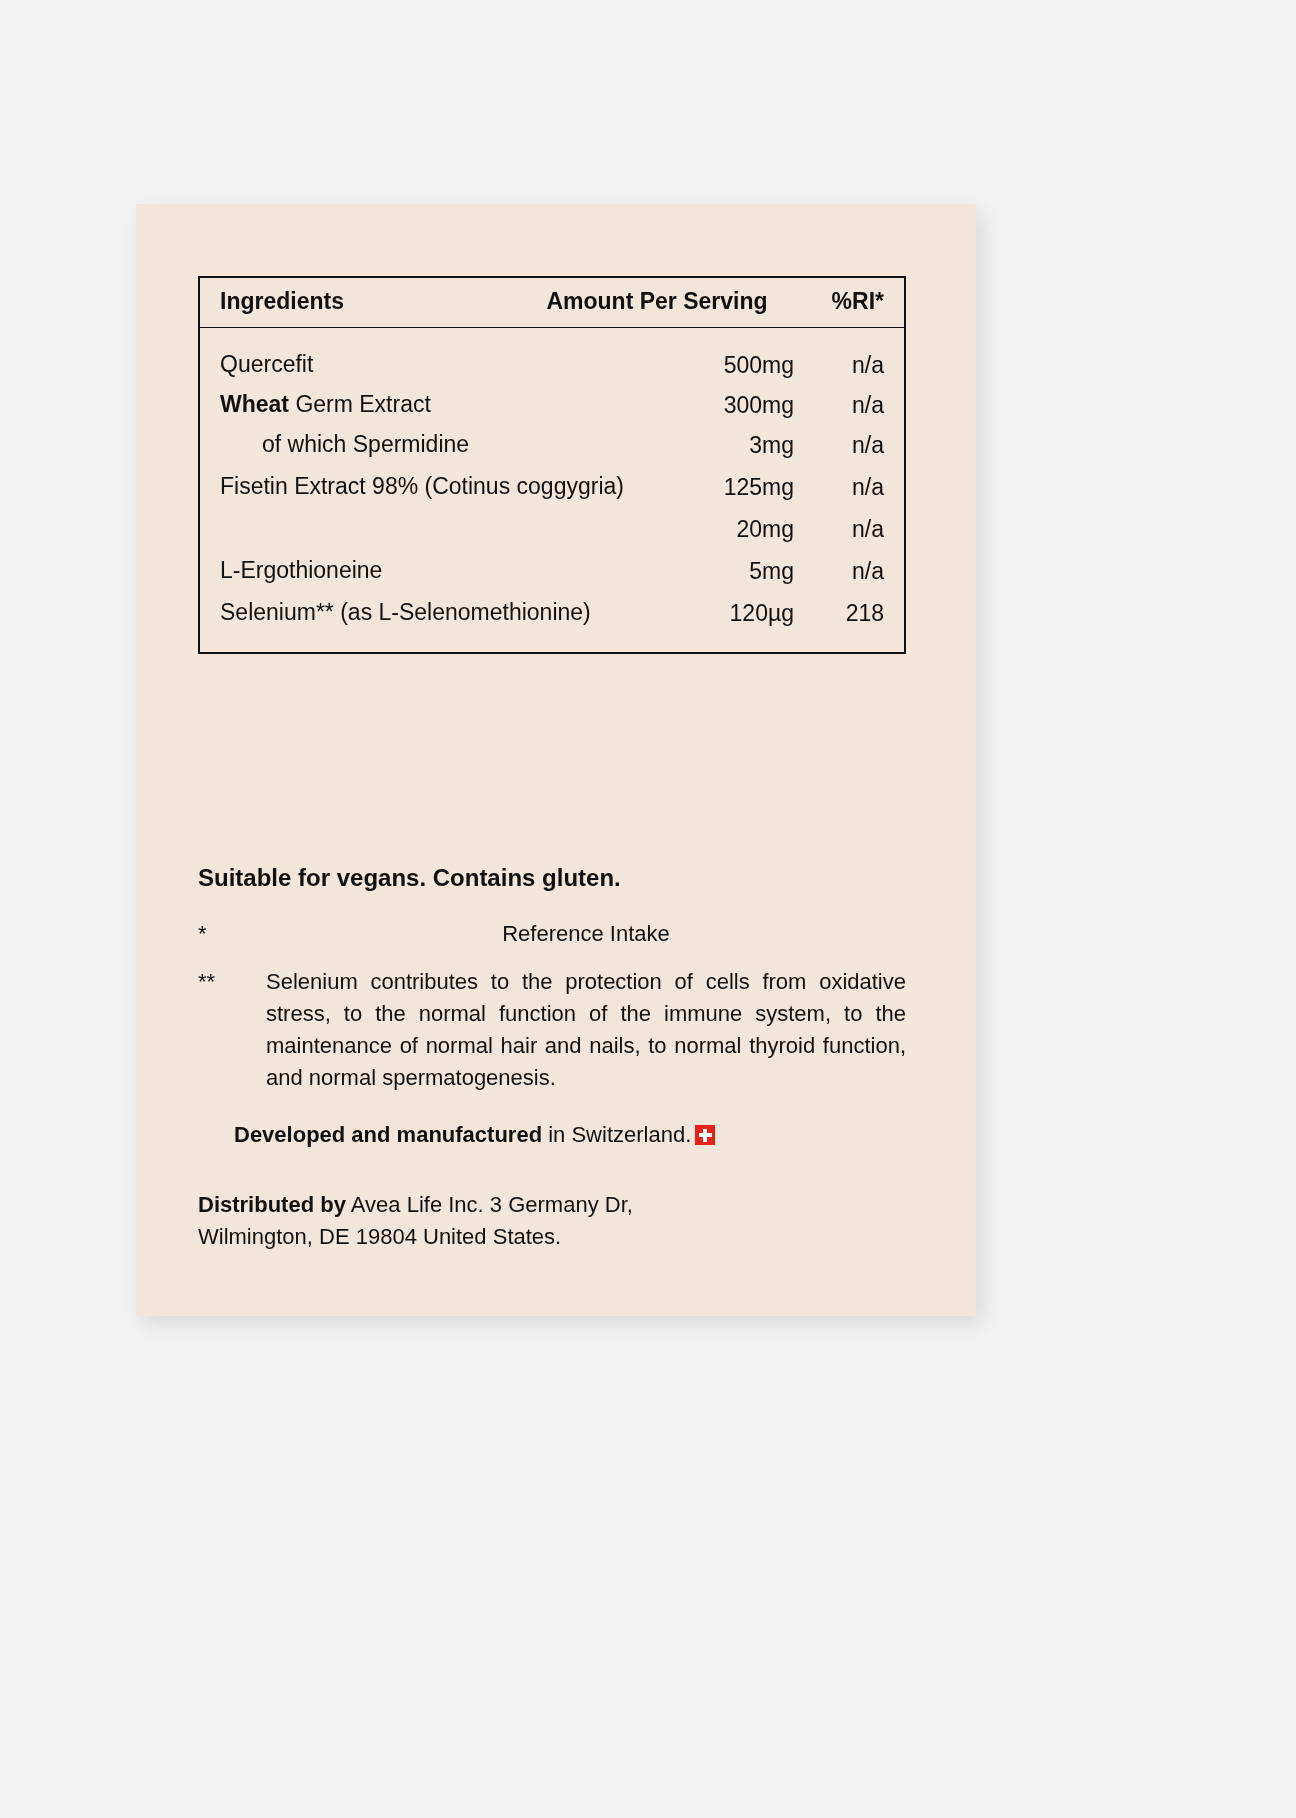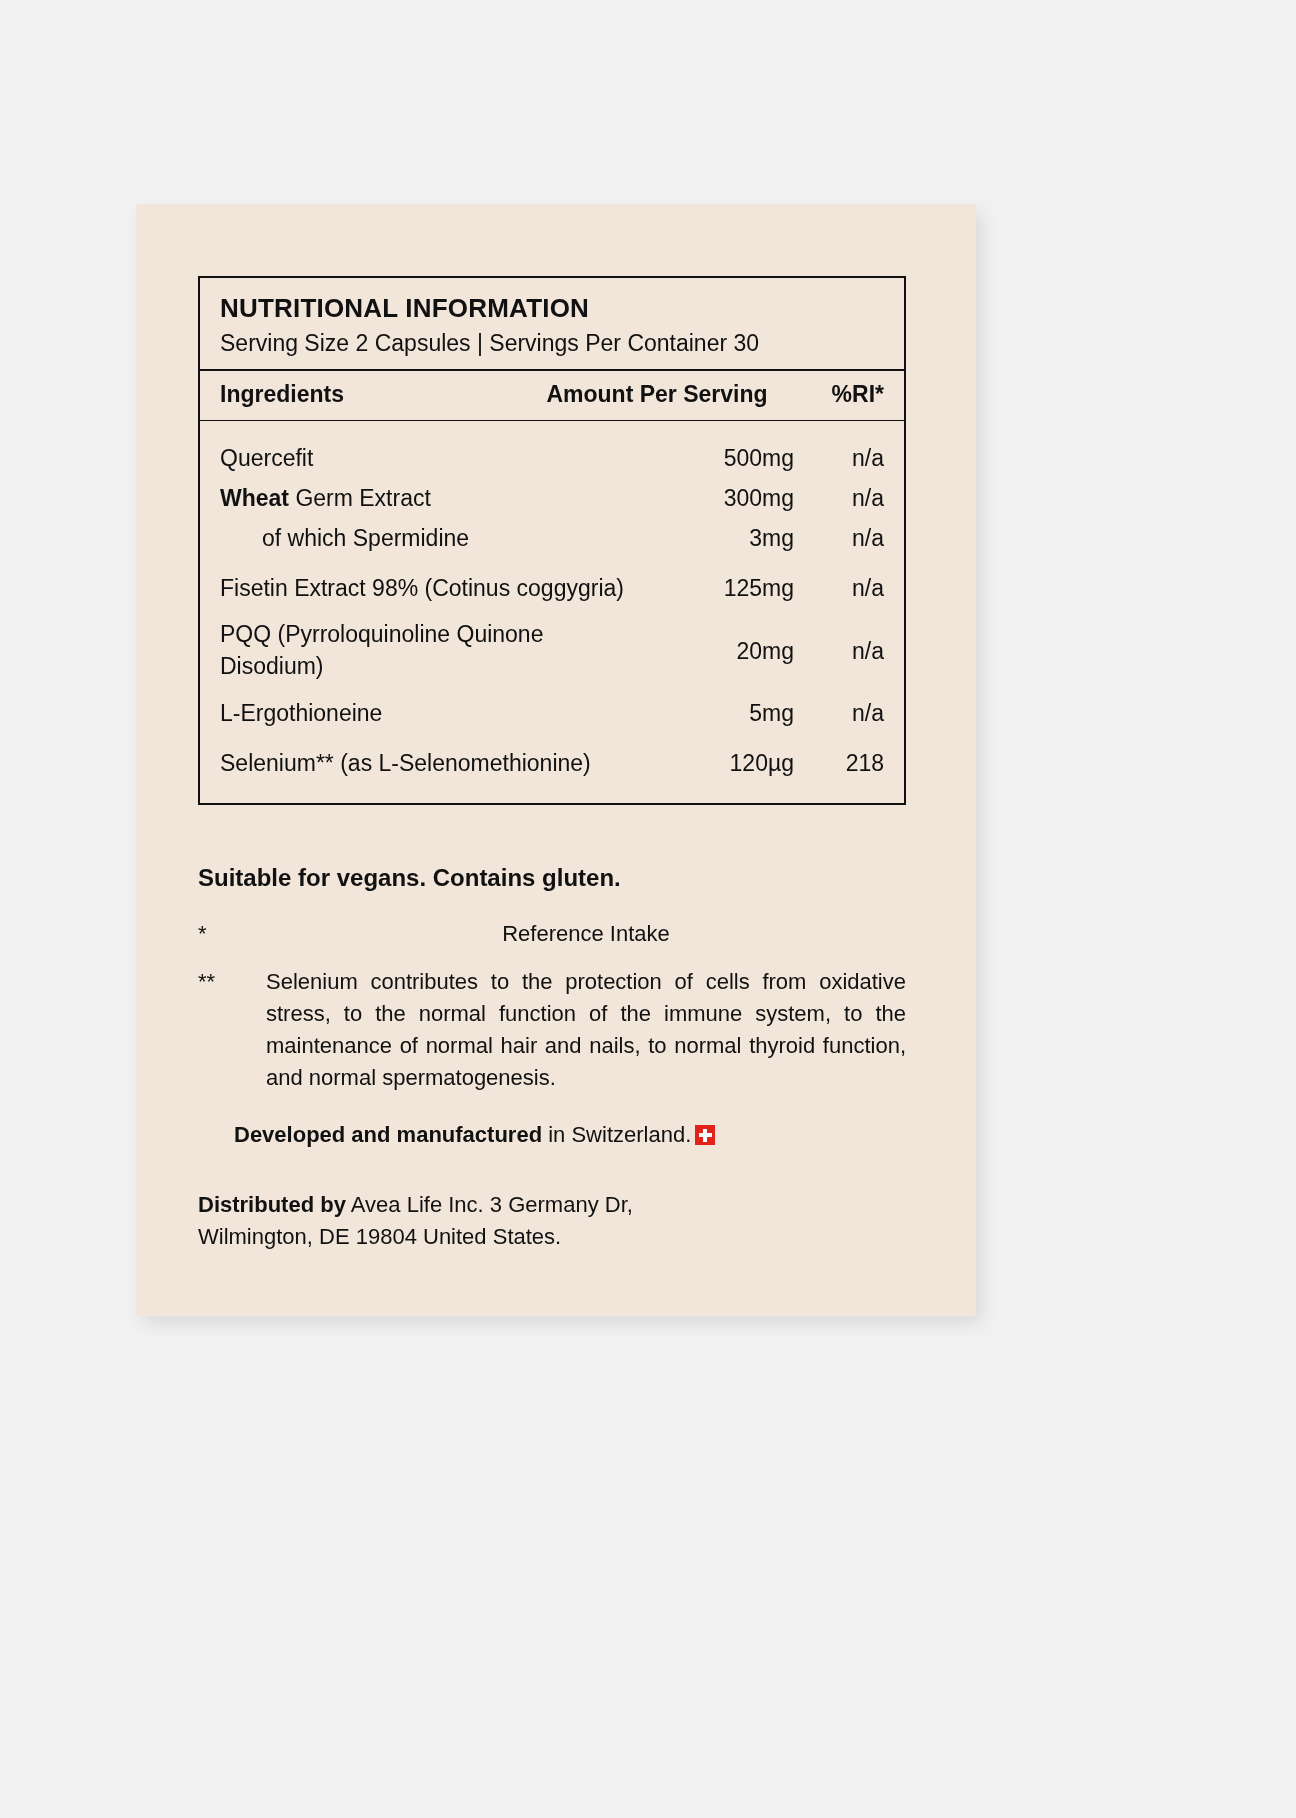--- a/index.html
+++ b/index.html
@@ -73,21 +73,21 @@
     font-size: 23px;
     color: #111;
     min-height: 38px;
     margin-bottom: 2px;
   }
   .row .name   { flex: 0 0 430px; line-height: 1.38; }
   .row .amount { flex: 1; text-align: right; padding-right: 12px; white-space: nowrap; }
   .row .ri     { flex: 0 0 78px; text-align: right; white-space: nowrap; }
 
   .row.indent .name { padding-left: 42px; }
-  .row.gap-top { margin-top: 12px; justify-content: flex-end; }
+  .row.gap-top { margin-top: 4px; justify-content: flex-end; }
   .b { font-weight: bold; }
 
   
   .notes {
     position: absolute;
     left: 62px;
     top: 660px;
     width: 708px;
   }
   .vegan {
@@ -139,24 +139,20 @@
     line-height: 1.45;
   }
 </style>
 </head>
 <body>
 
 <div class="panel">
 
   <div class="nutri-box">
 
-    <div class="nutri-head">
-      <div class="nutri-title">NUTRITIONAL INFORMATION</div>
-      <div class="nutri-sub">Serving Size 2 Capsules | Servings Per Container 30</div>
-    </div>
 
     <div class="col-head">
       <div class="col-ing">Ingredients</div>
       <div class="col-amt">Amount Per Serving</div>
       <div class="col-ri">%RI*</div>
     </div>
 
     <div class="rows">
 
       <div class="row">
@@ -177,21 +173,20 @@
         <div class="ri">n/a</div>
       </div>
 
       <div class="row gap-top">
         <div class="name">Fisetin Extract 98% (Cotinus coggygria)</div>
         <div class="amount">125mg</div>
         <div class="ri">n/a</div>
       </div>
 
       <div class="row gap-top">
-        <div class="name">PQQ (Pyrroloquinoline Quinone Disodium)</div>
         <div class="amount">20mg</div>
         <div class="ri">n/a</div>
       </div>
 
       <div class="row gap-top">
         <div class="name">L-Ergothioneine</div>
         <div class="amount">5mg</div>
         <div class="ri">n/a</div>
       </div>
 

